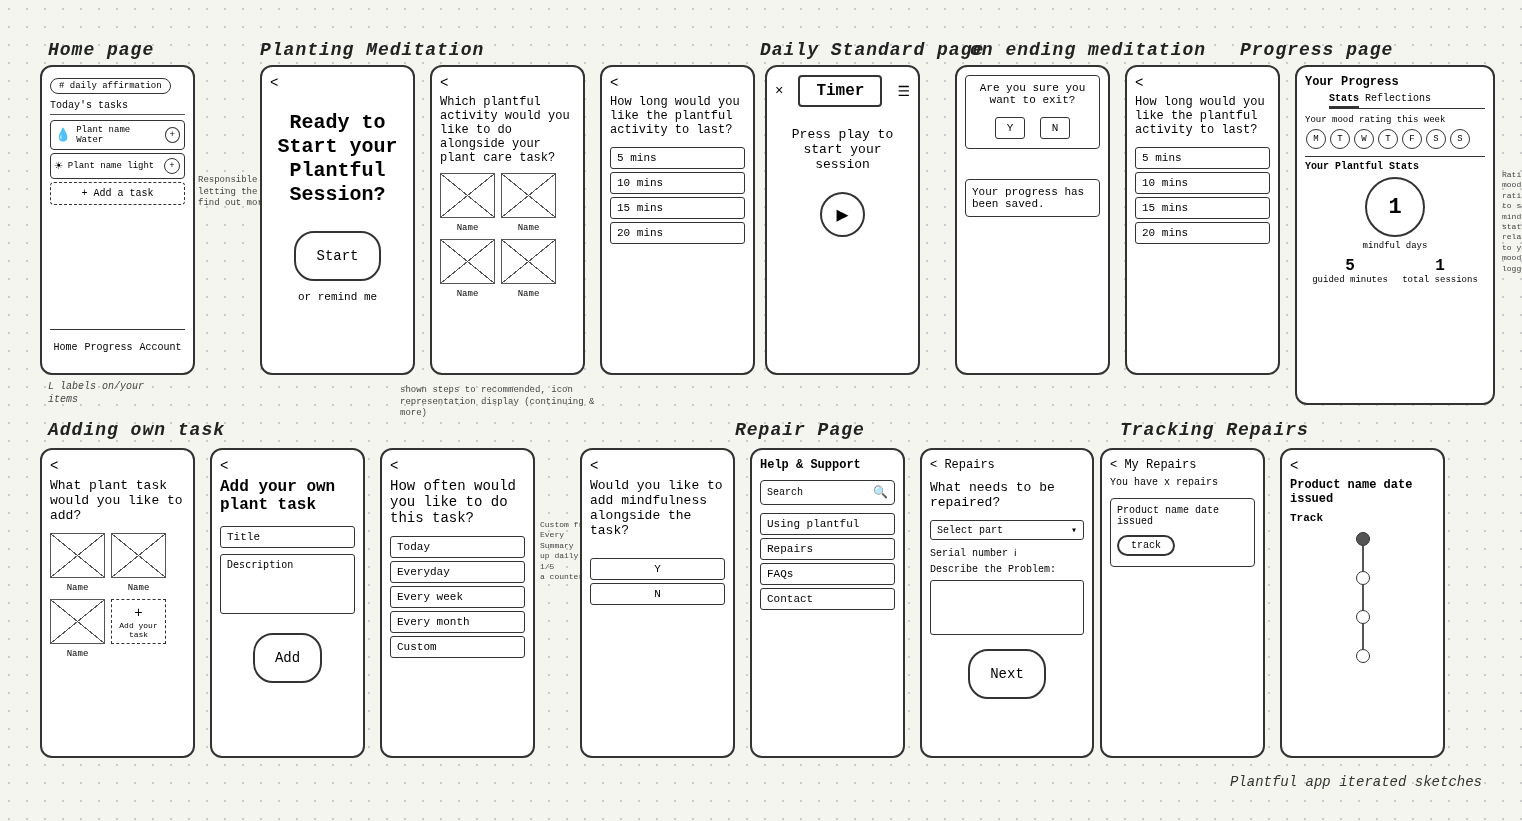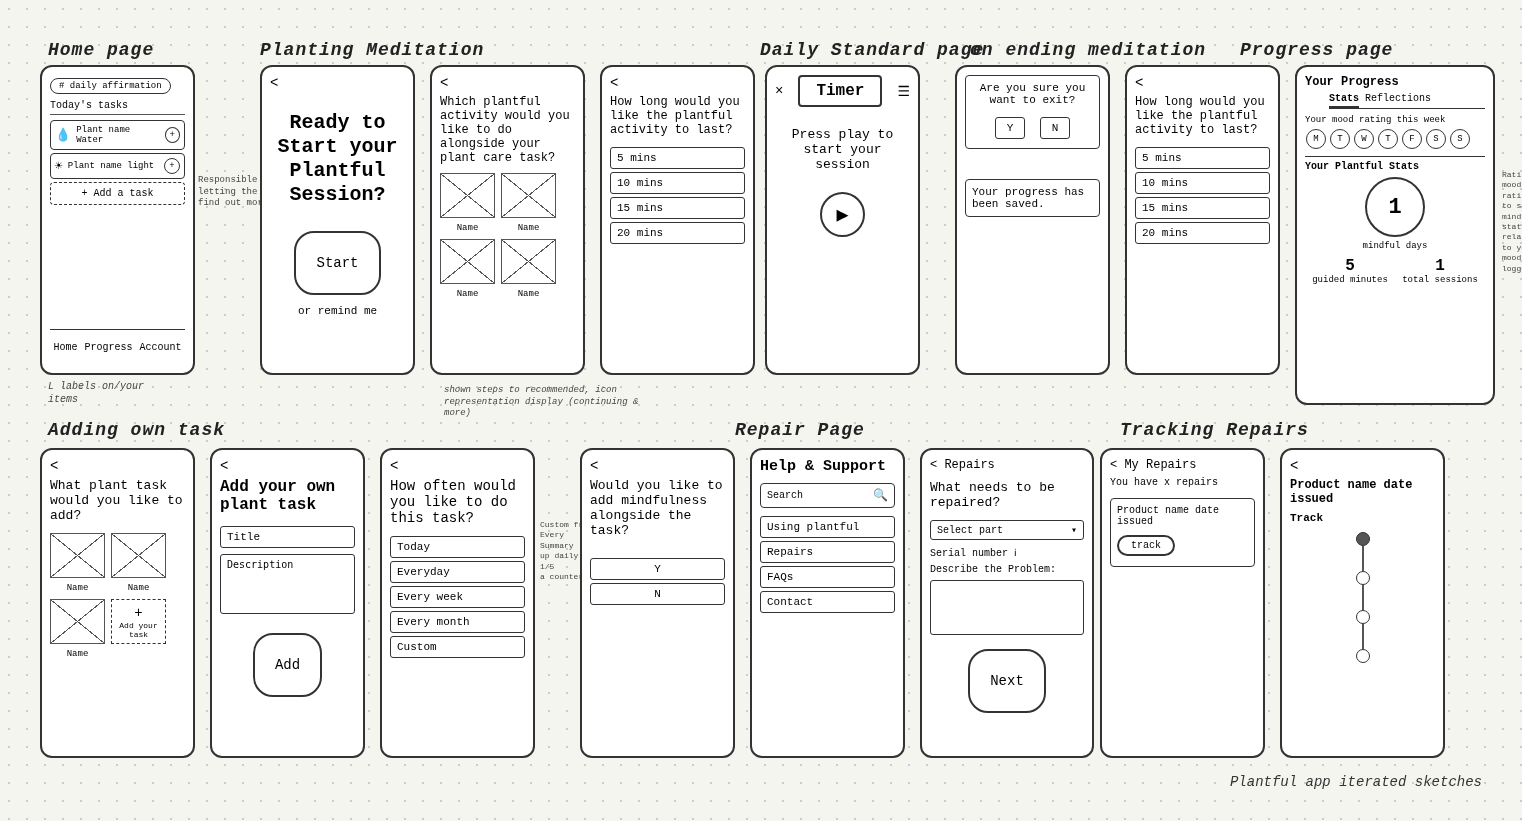--- a/index.html
+++ b/index.html
@@ -49,21 +49,21 @@
     .sketch-title {
       font-size: 22px;
       font-weight: bold;
       line-height: 1.2;
       margin-bottom: 6px;
     }
 
     .sketch-btn {
       border: 2px solid #333;
       border-radius: 20px;
-      padding: 22px 20px;
+      padding: 15px 20px;
       text-align: center;
       display: inline-block;
       font-size: 14px;
       margin: 4px auto;
       font-family: 'Courier New', monospace;
     }
 
     .sketch-input {
       border: 1.5px solid #333;
       border-radius: 3px;
@@ -327,21 +327,21 @@
           <div style="font-size:9px;">Name</div>
         </div>
         <div style="text-align:center;">
           <div class="img-placeholder"></div>
           <div style="font-size:9px;">Name</div>
         </div>
       </div>
     </div>
   </div>
 
-  <div class="annotation" style="top:365px; left:380px; max-width:200px; font-style:italic;margin-left:44px;">shown steps to recommended, icon representation display (continuing &amp; more)</div>
+  <div class="annotation" style="top:365px; left:380px; max-width:200px; ">shown steps to recommended, icon representation display (continuing &amp; more)</div>
 
   <div class="phone-frame" style="top:45px; left:580px; width:155px; height:310px;">
     <div class="phone-content">
       <div class="back-arrow">&lt;</div>
       <div style="font-size:12px; margin-bottom:10px;">How long would you like the plantful activity to last?</div>
       <div class="sketch-box">5 mins</div>
       <div class="sketch-box">10 mins</div>
       <div class="sketch-box">15 mins</div>
       <div class="sketch-box">20 mins</div>
     </div>
@@ -484,21 +484,21 @@
     <div class="phone-content">
       <div class="back-arrow">&lt;</div>
       <div style="font-size:13px; margin-bottom:20px;">Would you like to add mindfulness alongside the task?</div>
       <div class="sketch-box" style="text-align:center;">Y</div>
       <div class="sketch-box" style="text-align:center;">N</div>
     </div>
   </div>
 
   <div class="phone-frame" style="top:428px; left:730px; width:155px; height:310px;">
     <div class="phone-content">
-      <div style="font-size:15px; font-weight:bold; margin-bottom:8px;">Help &amp; Support</div>
+      <div style="font-size:12px; font-weight:bold; margin-bottom:8px;">Help &amp; Support</div>
 
       <div style="border:1.5px solid #333; border-radius:4px; padding:4px 6px; margin-bottom:8px; display:flex; align-items:center; justify-content:space-between;">
         <span style="font-size:10px;">Search</span>
         <span style="font-size:12px;">🔍</span>
       </div>
       <div class="sketch-box">Using plantful</div>
       <div class="sketch-box">Repairs</div>
       <div class="sketch-box">FAQs</div>
       <div class="sketch-box">Contact</div>
     </div>

